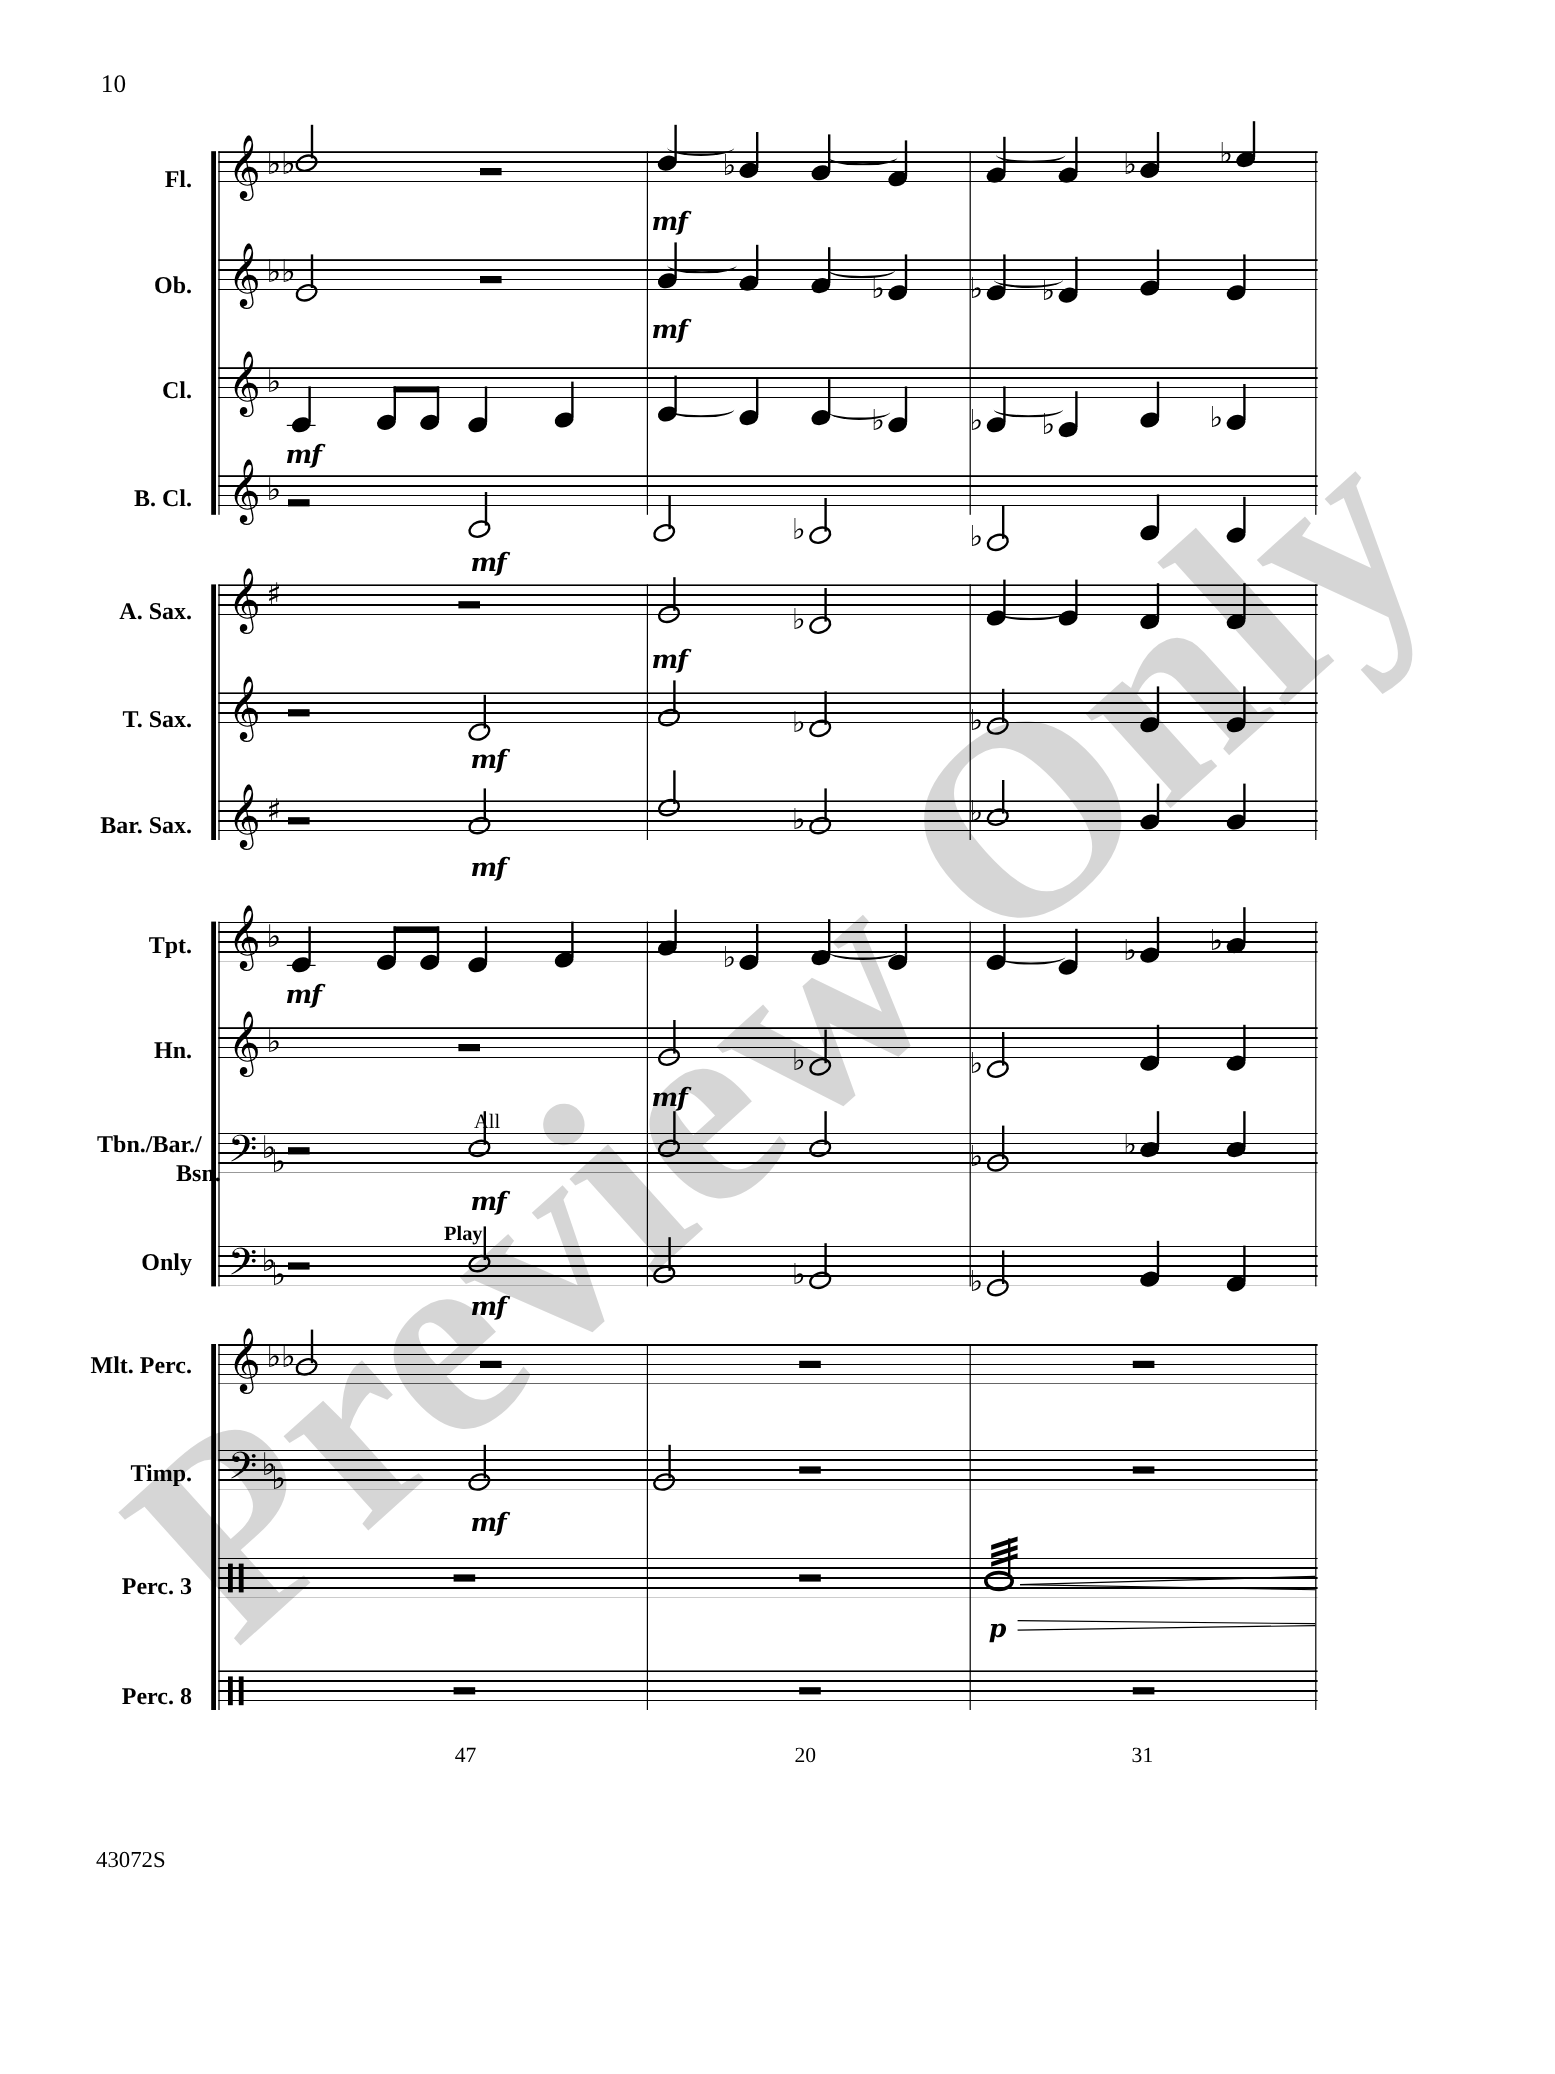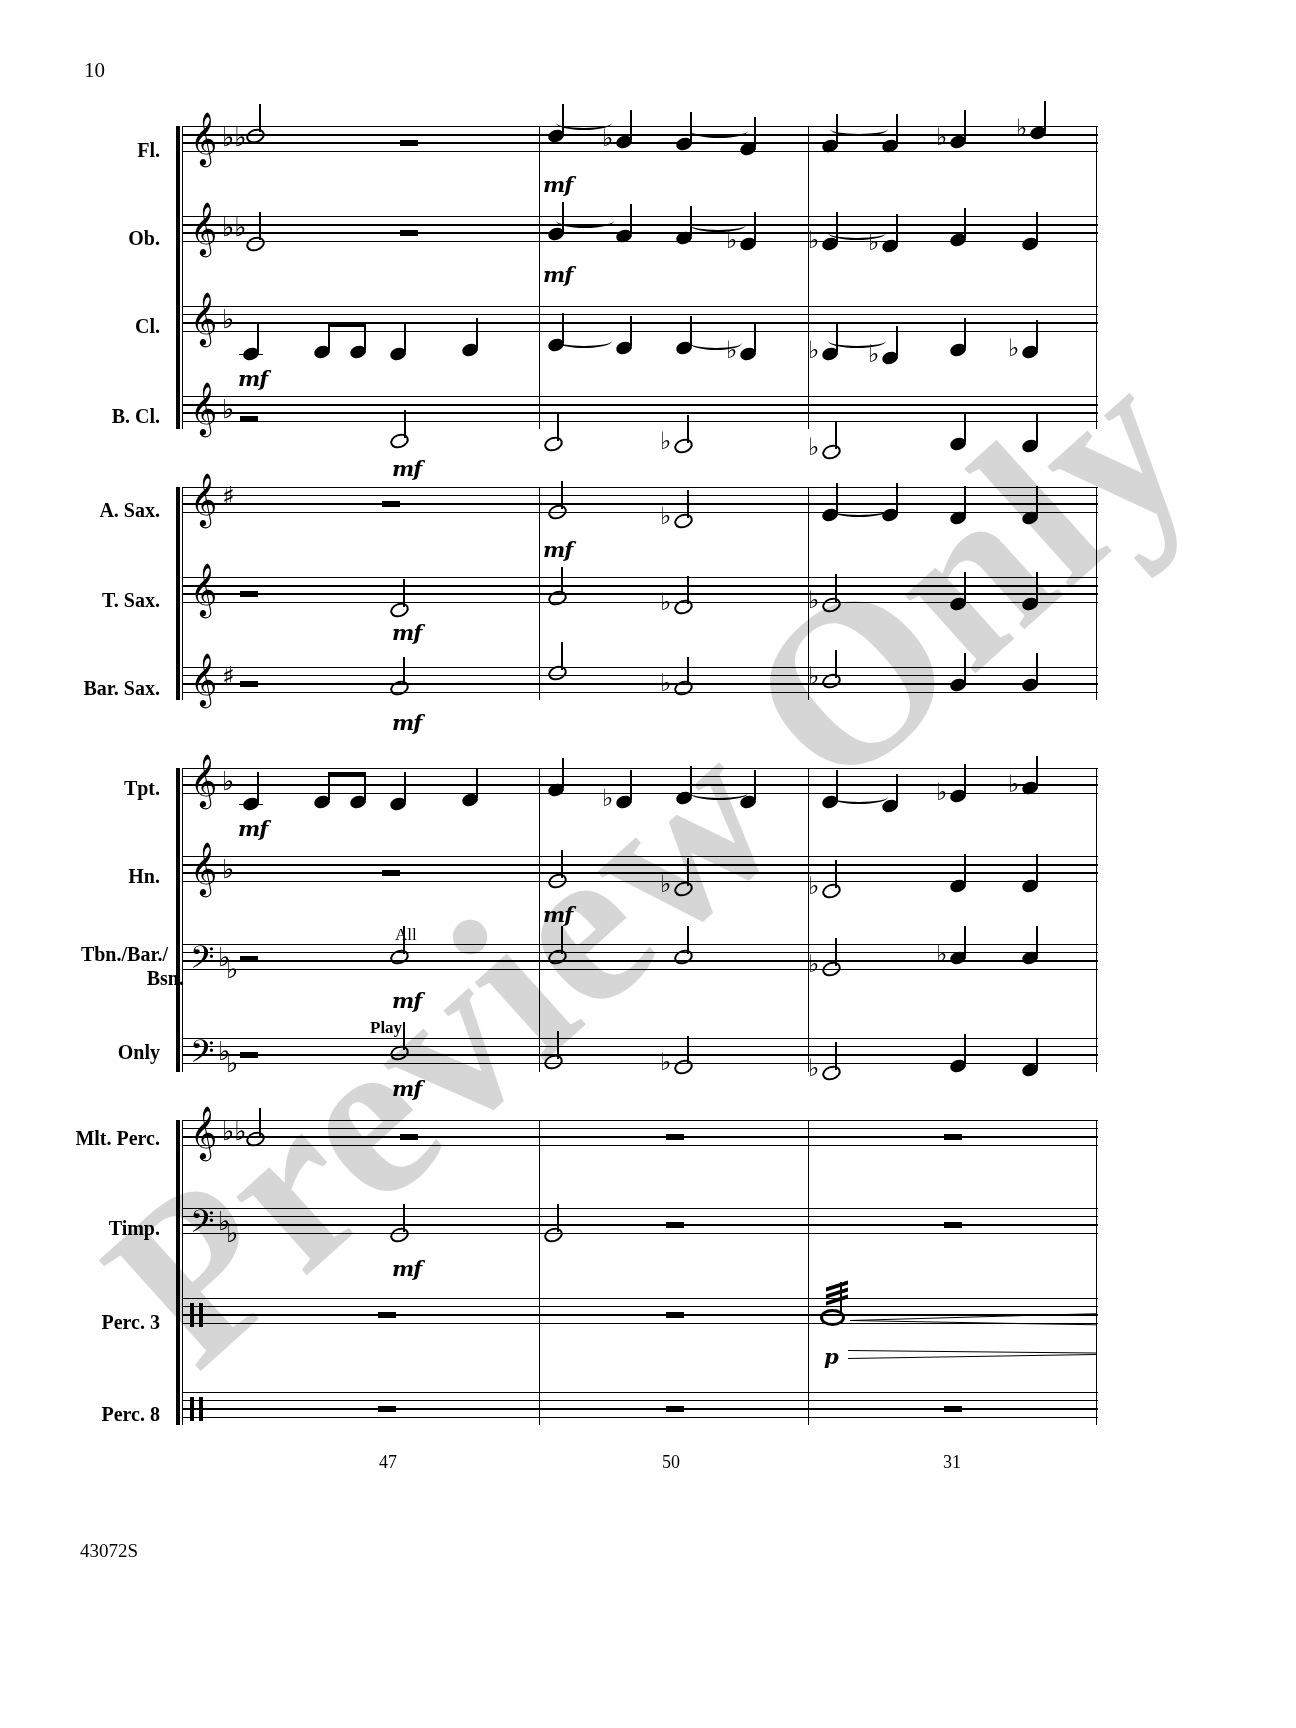--- a/index.html
+++ b/index.html
@@ -698,21 +698,21 @@
     <div class="hairpin" style="left:848px;top:1344px;width:248px;height:18px;">
       <i style="left:0;top:6px;width:248px;transform:rotate(0.6deg);"></i>
       <i style="left:0;top:14px;width:248px;transform:rotate(-0.9deg);"></i>
     </div>
 
     <div class="rest-whole" style="left:378px;top:1406px;"></div>
     <div class="rest-whole" style="left:666px;top:1406px;"></div>
     <div class="rest-whole" style="left:944px;top:1406px;"></div>
 
     <div class="measure-num" style="left:358px;top:1452px;">47</div>
-    <div class="measure-num" style="left:641px;top:1452px;">50</div>
+    <div class="measure-num" style="left:641px;top:1452px;">20</div>
     <div class="measure-num" style="left:922px;top:1452px;">31</div>
 
   </div>
 
   <div class="watermark">
     <span>Preview Only</span>
   </div>
 
 </div>
 

